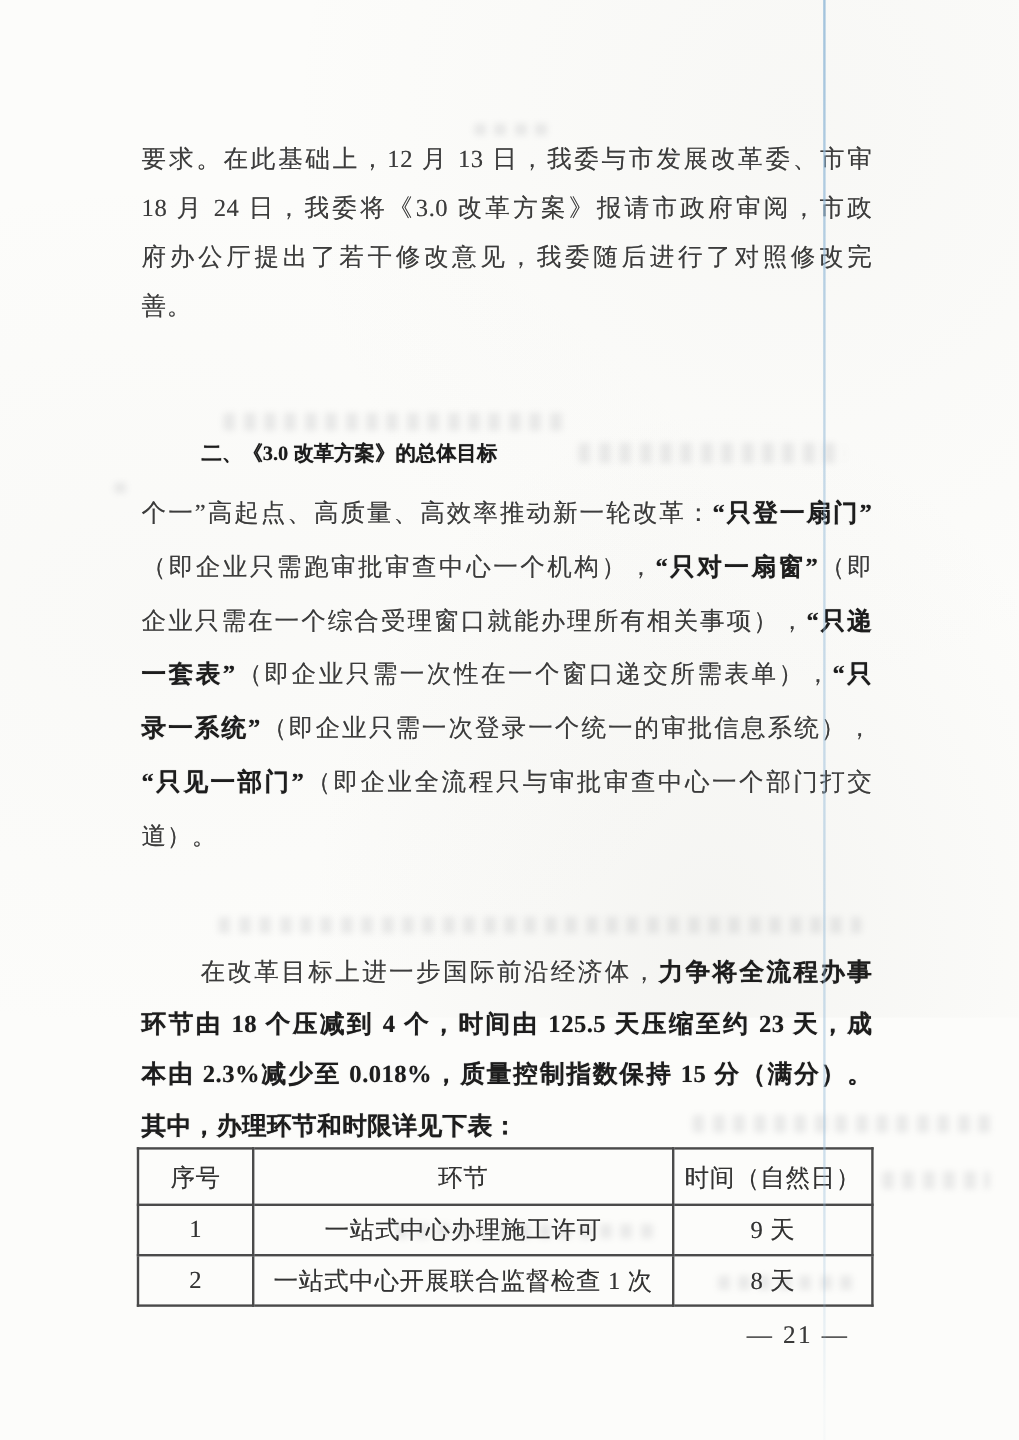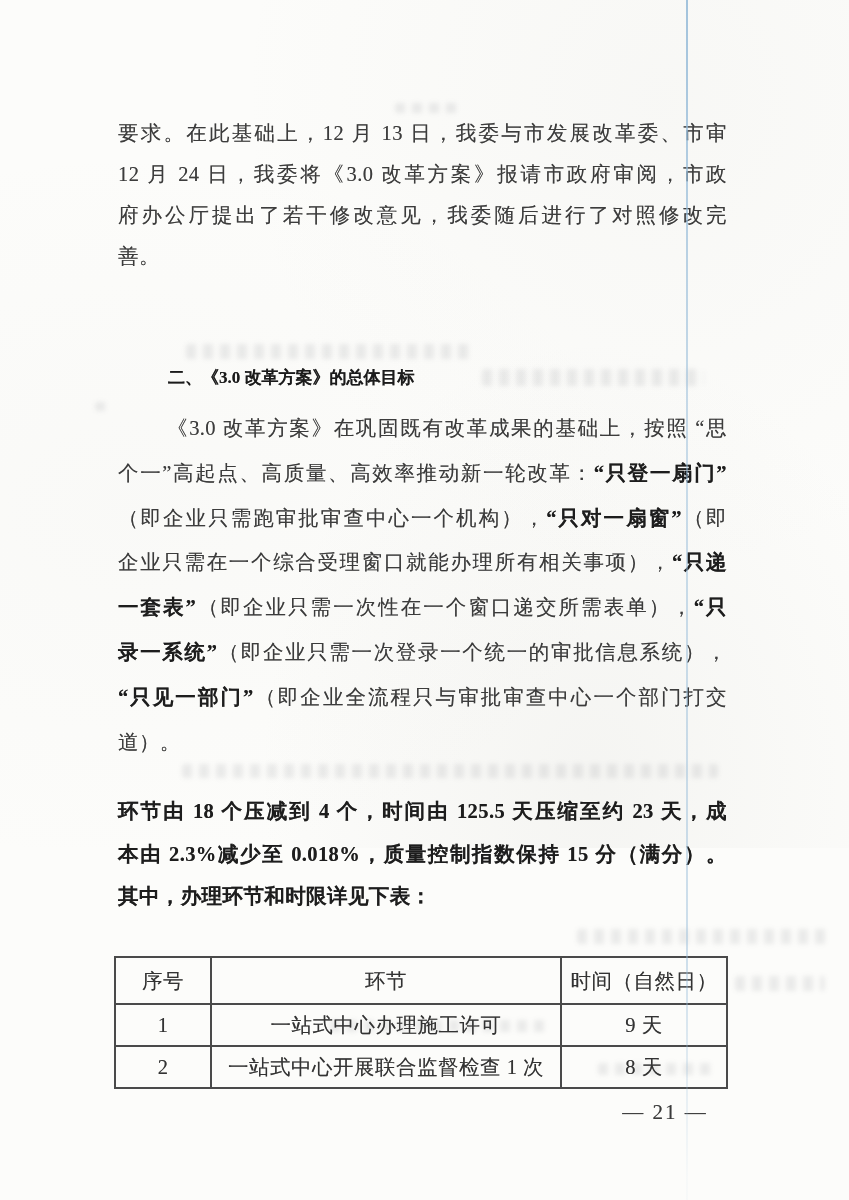--- a/index.html
+++ b/index.html
@@ -106,39 +106,39 @@
 </style>
 </head>
 <body>
 
 <div class="page" id="page">
 
   <div class="fold-line"></div>
 
   <div class="textcol" id="p1">
       <div class="line"><span>要求。在此基础上，12 月 13 日，我委与市发展改革委、市审</span></div>
-      <div class="line"><span>12 月 24 日，我委将《3.0 改革方案》报请市政府审阅，市政</span></div>
+      <div class="line"><span>18 月 24 日，我委将《3.0 改革方案》报请市政府审阅，市政</span></div>
       <div class="line"><span>府办公厅提出了若干修改意见，我委随后进行了对照修改完</span></div>
       <div class="line last"><span>善。</span></div>
     </div>
 
   <div id="heading">二、《3.0 改革方案》的总体目标</div>
 
   <div class="textcol" id="p2">
-      <div class="line indent"><span>《3.0 改革方案》在巩固既有改革成果的基础上，按照 “思</span></div>
       <div class="line"><span>个一”高起点、高质量、高效率推动新一轮改革：</span><b>“只登一扇门”</b></div>
       <div class="line"><span>（即企业只需跑审批审查中心一个机构），</span><b>“只对一扇窗”</b><span>（即</span></div>
       <div class="line"><span>企业只需在一个综合受理窗口就能办理所有相关事项），</span><b>“只递</b></div>
       <div class="line"><b>一套表”</b><span>（即企业只需一次性在一个窗口递交所需表单），</span><b>“只</b></div>
       <div class="line"><b>录一系统”</b><span>（即企业只需一次登录一个统一的审批信息系统），</span></div>
       <div class="line"><b>“只见一部门”</b><span>（即企业全流程只与审批审查中心一个部门打交</span></div>
       <div class="line last"><span>道）。</span></div>
     </div>
 
   <div class="textcol" id="p3">
+      <div class="line indent"><span>在改革目标上进一步国际前沿经济体，</span><b>力争将全流程办事</b></div>
       <div class="line"><b>环节由 18 个压减到 4 个，时间由 125.5 天压缩至约 23 天，成</b></div>
       <div class="line"><b>本由 2.3%减少至 0.018%，质量控制指数保持 15 分（满分）。</b></div>
       <div class="line last"><b>其中，办理环节和时限详见下表：</b></div>
     </div>
 
   <table class="process">
     <colgroup>
       <col class="c-no">
         <col class="c-step">
         <col class="c-time">

